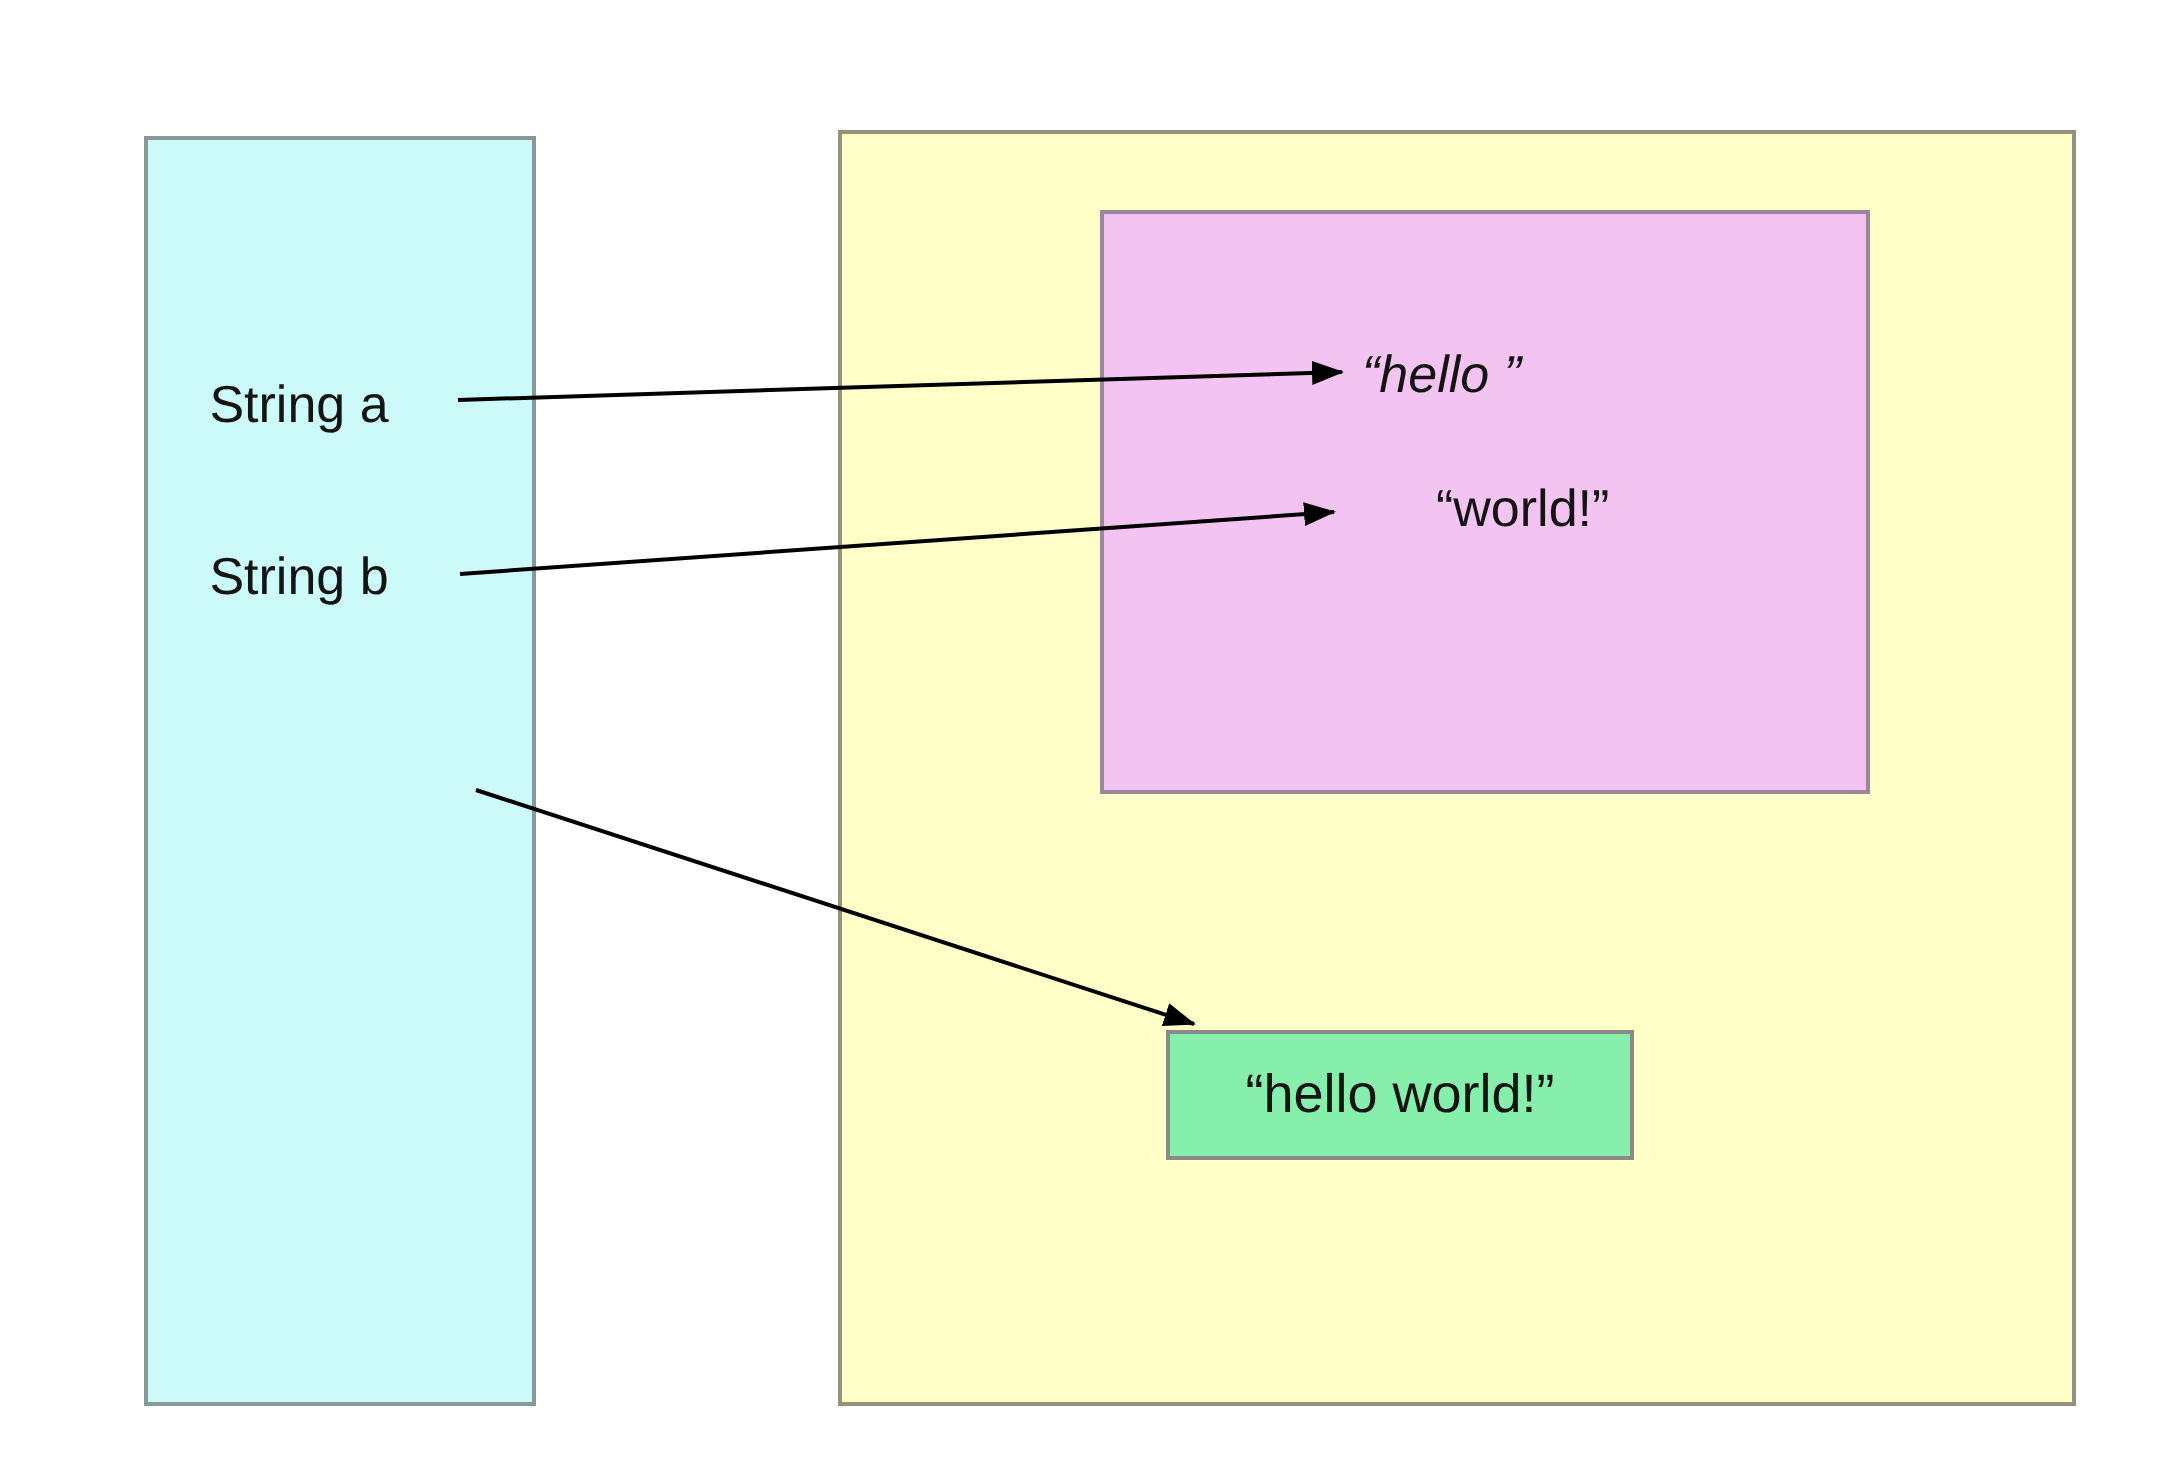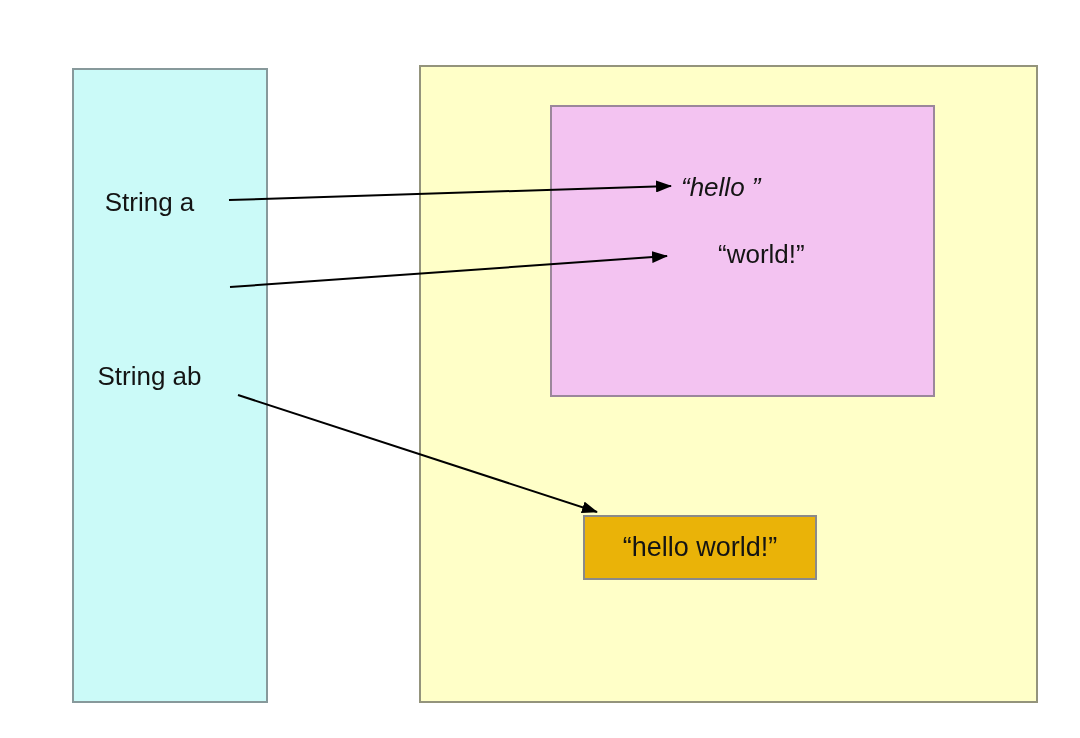--- a/index.html
+++ b/index.html
@@ -33,21 +33,21 @@
   }
   .pool-rect {
     left: 550px; top: 105px;
     width: 385px; height: 292px;
     background: #f3c3f1;
     border: 2px solid #9b879b;
   }
   .heap-string-box {
     left: 583px; top: 515px;
     width: 234px; height: 65px;
-    background: #eab308;
+    background: #86efac;
     border: 2px solid #8a8a8a;
     display: flex;
     align-items: center;
     justify-content: center;
   }
   .label {
     position: absolute;
     font-size: 26px;
     line-height: 28px;
     color: #141414;
@@ -83,21 +83,21 @@
 
   <div class="rect heap-rect"></div>
 
   <div class="rect pool-rect"></div>
 
   <div class="rect heap-string-box">
     <span class="heap-string-text">“hello world!”</span>
   </div>
 
   <div class="label stack-label a">String a</div>
-  <div class="label stack-label ab">String ab</div>
+  <div class="label stack-label b">String b</div>
 
   <div class="label pool-string hello">“hello ”</div>
   <div class="label pool-string world">“world!”</div>
 
   <svg class="arrows-layer" width="1080" height="738">
     <defs>
       <marker id="arrowhead" markerUnits="userSpaceOnUse" markerWidth="17" markerHeight="12" refX="15" refY="6" orient="auto">
         <path d="M0,0 L16,6 L0,12 Z" fill="#000000"></path>
       </marker>
     </defs>

